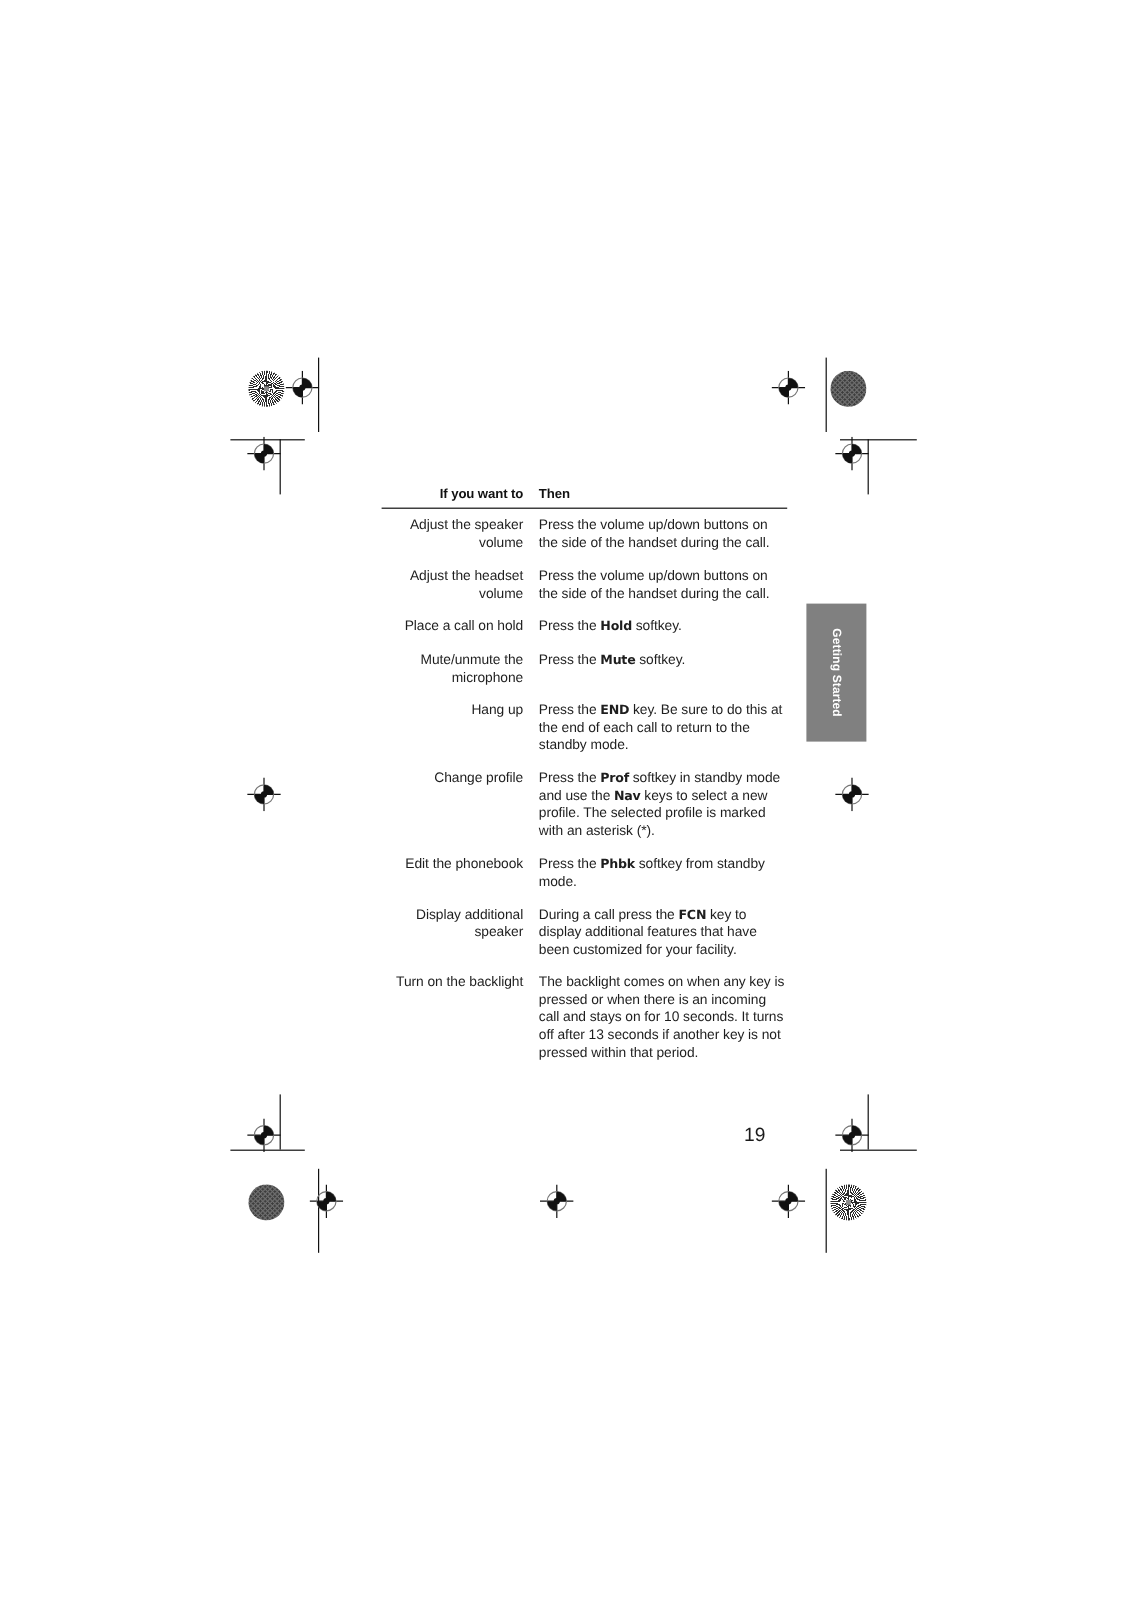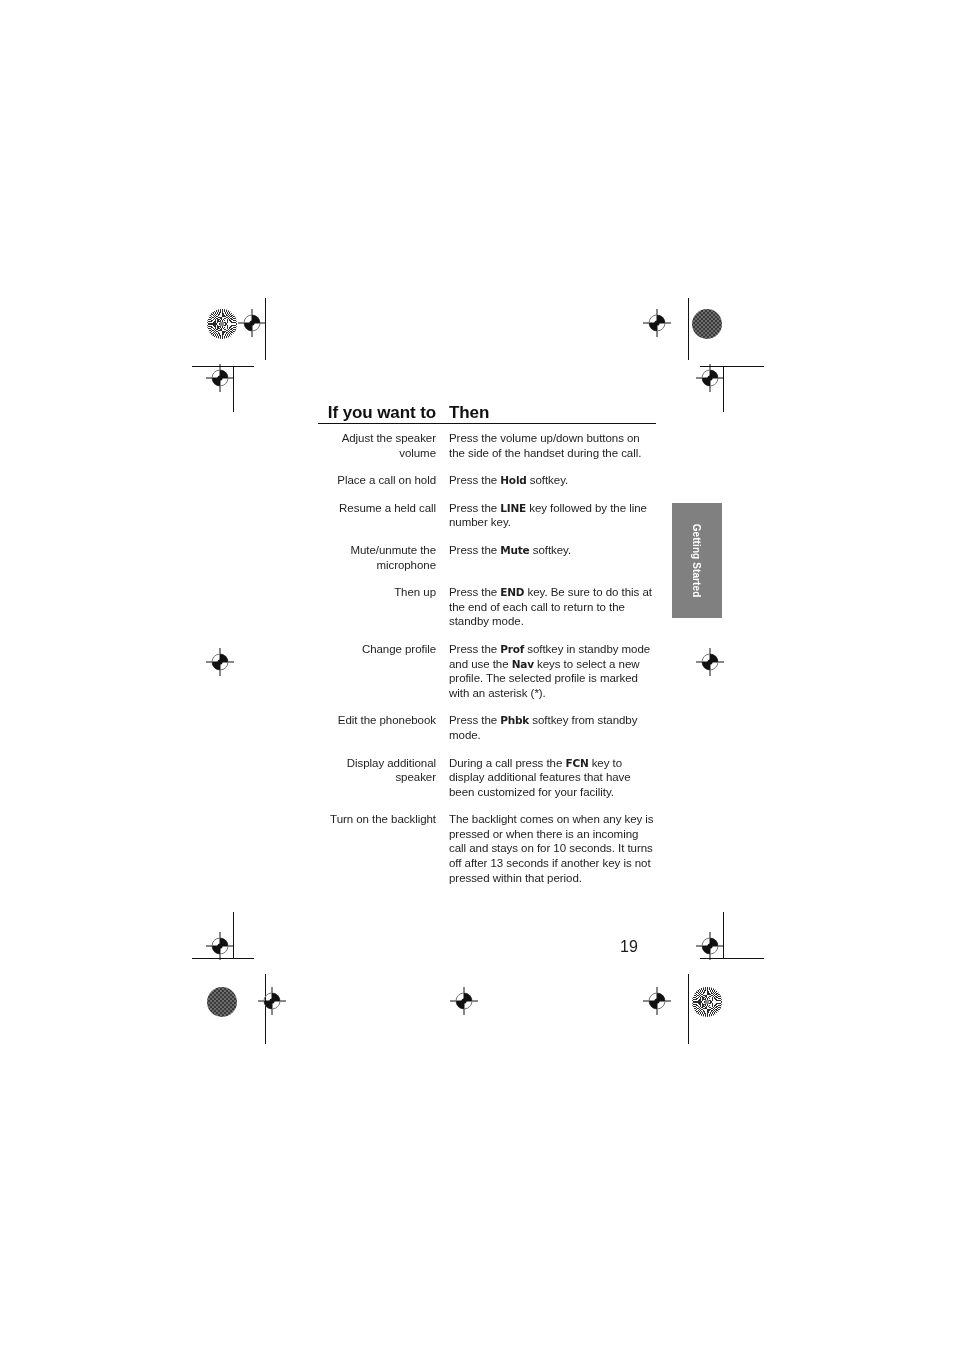--- a/index.html
+++ b/index.html
@@ -77,21 +77,21 @@
   table.kv {
     border-collapse: collapse;
     width: 338px;
     table-layout: fixed;
   }
   table.kv col.c1 { width: 118px; }
   table.kv col.gap { width: 13px; }
   table.kv col.c2 { width: 207px; }
 
   table.kv thead th {
-    font-size: 17px;
+    font-size: 11px;
     font-weight: bold;
     letter-spacing: -0.1px;
     padding: 0 0 4px 0;
     line-height: 13px;
     color: #111111;
     font-stretch: condensed;
   }
   table.kv thead th.h1 { text-align: right; }
   table.kv thead th.h2 { text-align: left; }
 
@@ -326,36 +326,36 @@
           <col class="gap">
           <col class="c2">
       </colgroup>
       <tbody id="rows">
           <tr>
             <td class="k">Adjust the speaker volume</td>
             <td></td>
             <td class="v"><span>Press the volume up/down buttons on the side of the handset during the call.</span></td>
           </tr>
           <tr>
+            <td class="k">Adjust the headset volume</td>
+            <td></td>
+            <td class="v"><span>Press the volume up/down buttons on the side of the handset during the call.</span></td>
+          </tr>
+          <tr>
             <td class="k">Place a call on hold</td>
             <td></td>
             <td class="v"><span>Press the </span><span class="kb">Hold</span><span> softkey.</span></td>
           </tr>
           <tr>
-            <td class="k">Resume a held call</td>
-            <td></td>
-            <td class="v"><span>Press the </span><span class="kb">LINE</span><span> key followed by the line number key.</span></td>
-          </tr>
-          <tr>
             <td class="k">Mute/unmute the microphone</td>
             <td></td>
             <td class="v"><span>Press the </span><span class="kb">Mute</span><span> softkey.</span></td>
           </tr>
           <tr>
-            <td class="k">Then up</td>
+            <td class="k">Hang up</td>
             <td></td>
             <td class="v"><span>Press the </span><span class="kb">END</span><span> key. Be sure to do this at the end of each call to return to the standby mode.</span></td>
           </tr>
           <tr>
             <td class="k">Change profile</td>
             <td></td>
             <td class="v"><span>Press the </span><span class="kb">Prof</span><span> softkey in standby mode and use the </span><span class="kb">Nav</span><span> keys to select a new profile. The selected profile is marked with an asterisk (*).</span></td>
           </tr>
           <tr>
             <td class="k">Edit the phonebook</td>

